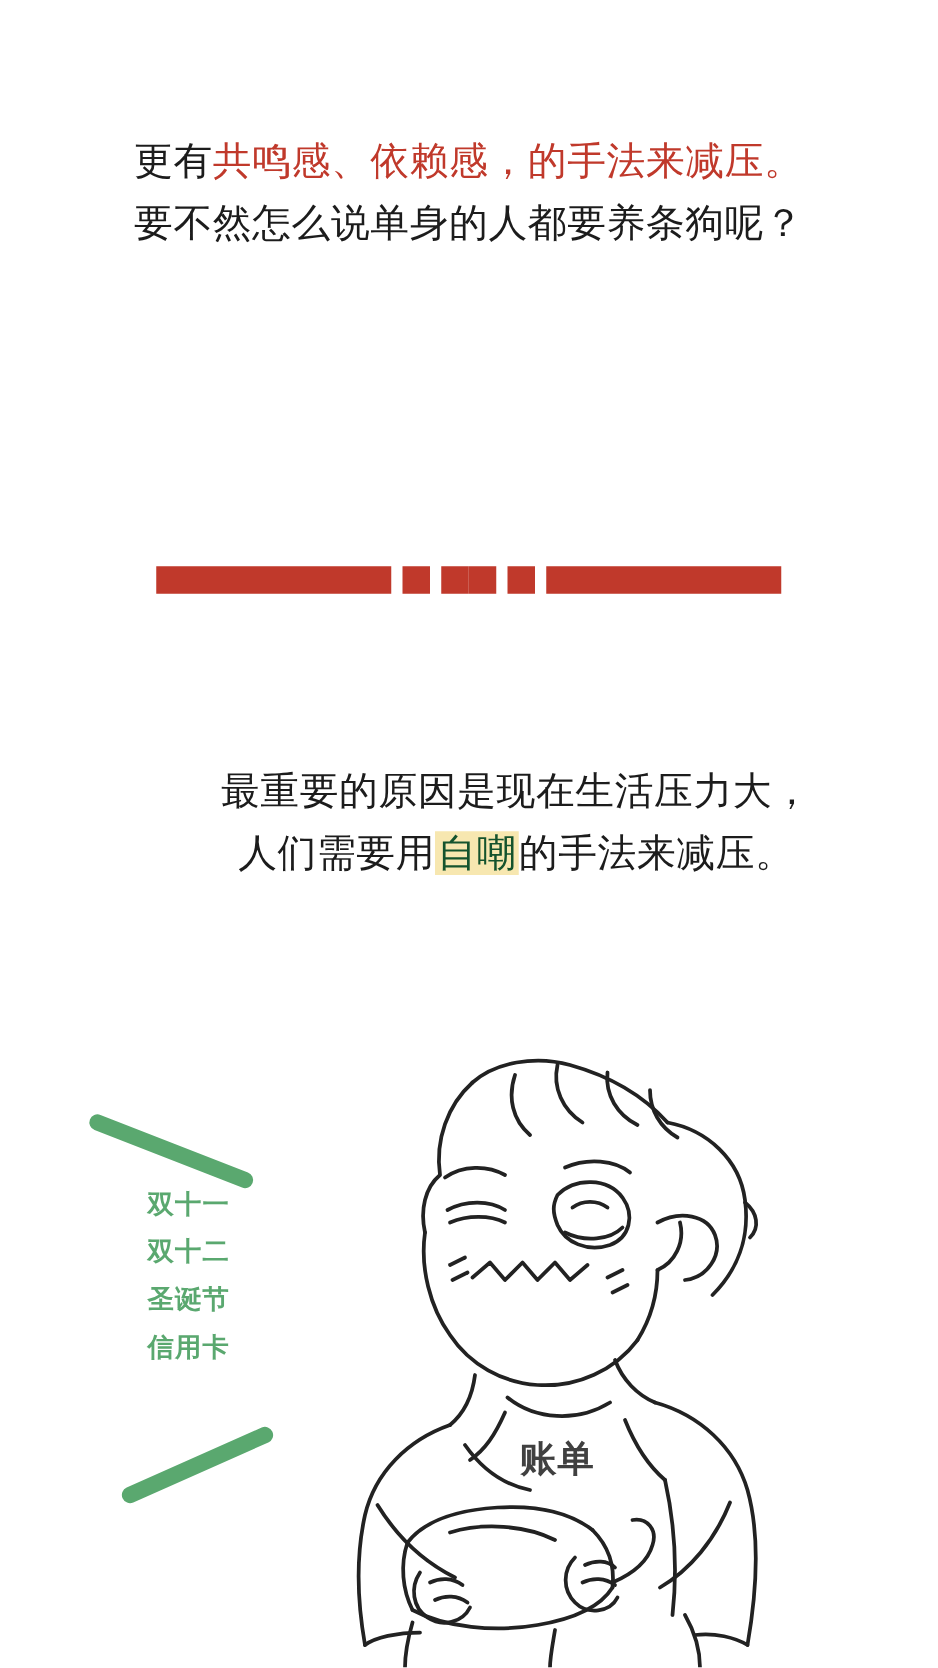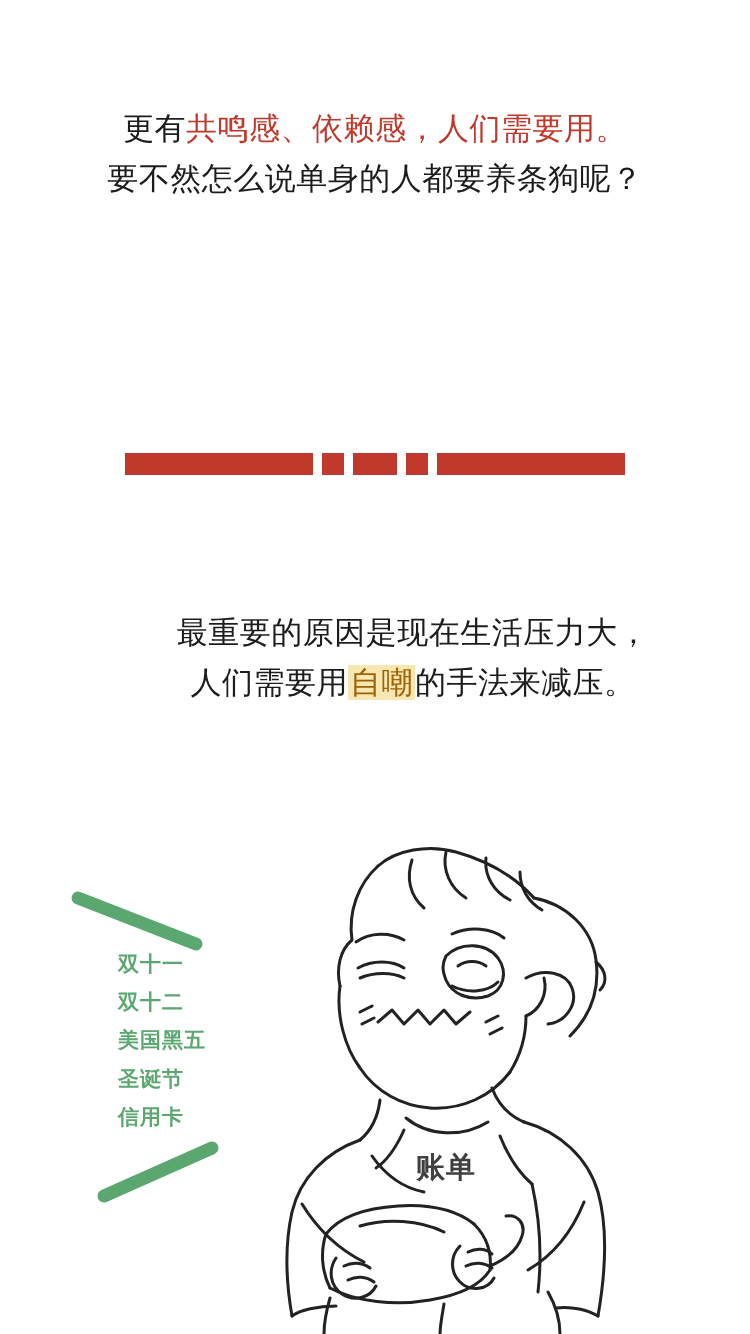--- a/index.html
+++ b/index.html
@@ -59,21 +59,21 @@
     color: #c0392b;
     letter-spacing: 3px;
     padding: 0 22px;
     white-space: nowrap;
   }
 
   
   #para2 { top: 608px; padding-left: 38px; }
 
   .hl {
-    color: #a16207;
+    color: #14532d;
     background: #f7e7b0;
     padding: 0 2px;
   }
 
   
   .illustration {
     position: absolute;
     left: 0;
     top: 800px;
     width: 750px;
@@ -101,21 +101,21 @@
     color: #404040;
     font-weight: bold;
     letter-spacing: 1px;
     margin-left: 28px;
   }
 </style>
 </head>
 <body>
 
 <div class="para-block" id="para1">
-  <span class="para-line"><span>更有</span><span class="accent">共鸣感、依赖感，人们需要用。</span></span>
+  <span class="para-line"><span>更有</span><span class="accent">共鸣感、依赖感，的手法来减压。</span></span>
   <span class="para-line">要不然怎么说单身的人都要养条狗呢？</span>
 </div>
 
 <div class="divider">
   <div class="bar-long"></div>
   <div class="bar-gap"></div>
   <div class="bar-tick"></div>
   <div class="bar-gap"></div>
   <div class="bar-tick"></div>
   <div class="bar-tick"></div>
@@ -206,18 +206,17 @@
     <g stroke="#5aa86f" stroke-width="13" stroke-linecap="round">
       <line x1="78" y1="98" x2="196" y2="144"></line>
       <line x1="104" y1="396" x2="212" y2="348"></line>
     </g>
   </svg>
 </div>
 
 <div class="green-list">
   <div>双十一</div>
   <div>双十二</div>
-  <div>美国黑五</div>
   <div>圣诞节</div>
   <div>信用卡</div>
 </div>
 
 <div class="bill-label">账单</div>
 
 </body></html>

